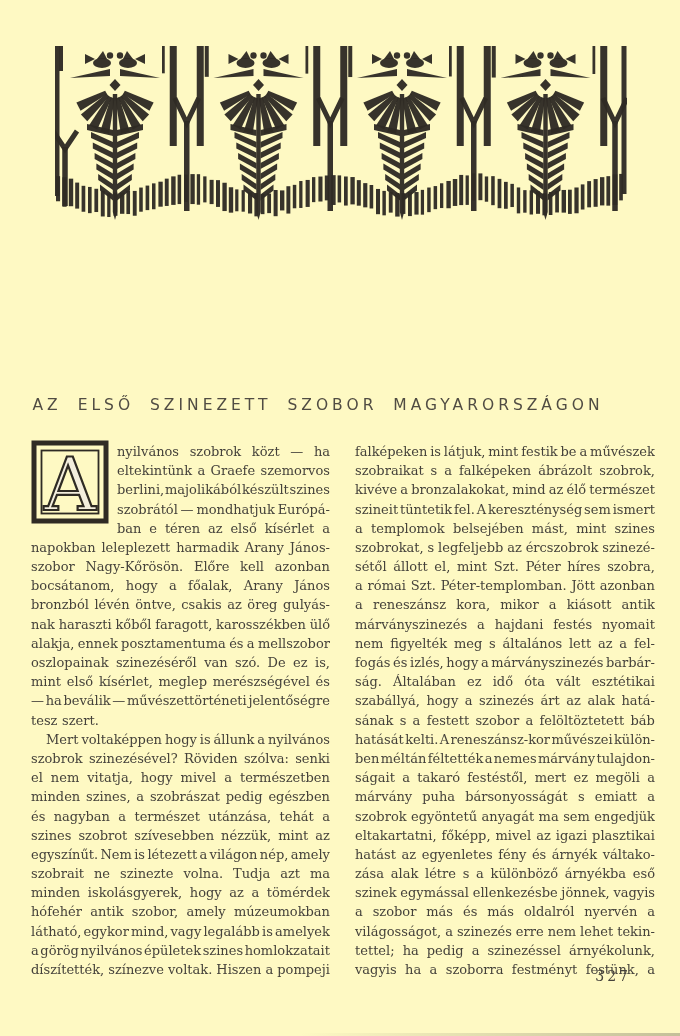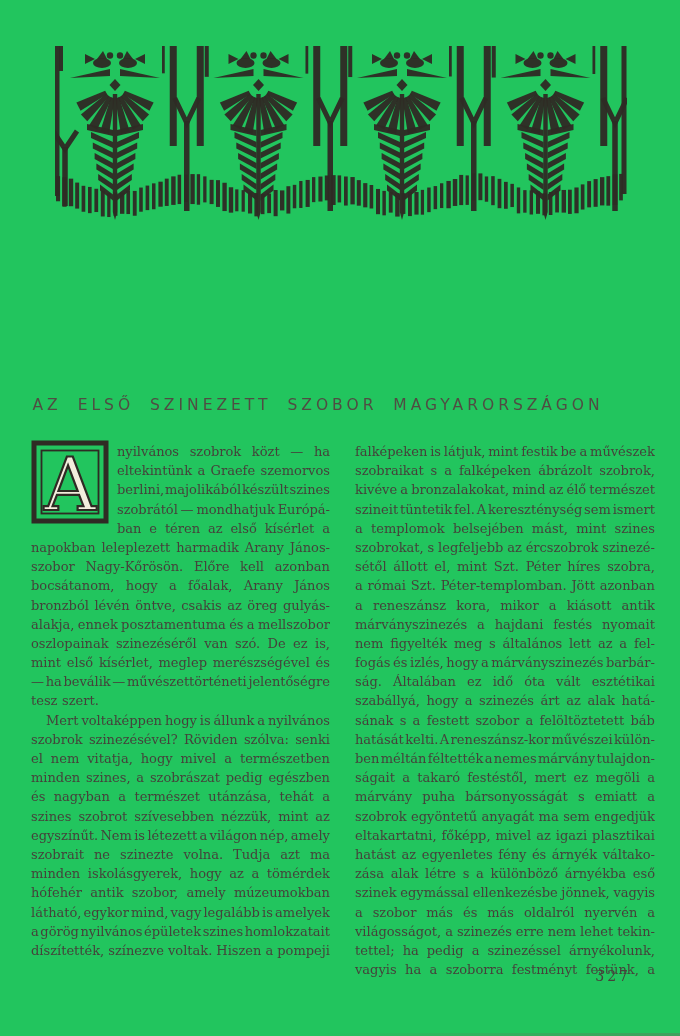--- a/index.html
+++ b/index.html
@@ -1,19 +1,19 @@
 <!DOCTYPE html>
 <html><head>
 <meta charset="utf-8">
 <style>
   html,body{margin:0;padding:0;}
   .page{
     position:relative;
     width:680px;height:1036px;
-    background:#22c55e;
+    background:#fef9c3;
     overflow:hidden;
     font-family:"DejaVu Serif","Liberation Serif",serif;
     color:#45423b;
   }
   
   .ornament{
     position:absolute;left:55px;top:46px;width:572px;height:180px;
   }
   
   .title{
@@ -23,21 +23,21 @@
     font-size:15.5px;font-weight:400;
     letter-spacing:4px;word-spacing:7px;
     color:#504c43;
   }
   
   .col{position:absolute;top:442px;font-size:13px;line-height:19.2px;}
   .col-left{left:31px;width:299px;}
   .col-right{left:355px;width:300px;}
   .line{
     display:flex;justify-content:space-between;
-    height:19.2px;align-items:flex-start;white-space:nowrap;
+    height:19.2px;align-items:flex-end;white-space:nowrap;
   }
   .line.cap{margin-left:86px;}
   .line.para{padding-left:15px;}
   .line.end{justify-content:flex-start;gap:.35em;}
   
   .dropcap{
     position:absolute;left:0;top:-2px;width:78px;height:84px;
   }
   
   .pageno{
@@ -381,20 +381,28 @@
         <div class="line">
           <span>bronzból</span>
           <span>lévén</span>
           <span>öntve,</span>
           <span>csakis</span>
           <span>az</span>
           <span>öreg</span>
           <span>gulyás-</span>
         </div>
         <div class="line">
+          <span>nak</span>
+          <span>haraszti</span>
+          <span>kőből</span>
+          <span>faragott,</span>
+          <span>karosszékben</span>
+          <span>ülő</span>
+        </div>
+        <div class="line">
           <span>alakja,</span>
           <span>ennek</span>
           <span>posztamentuma</span>
           <span>és</span>
           <span>a</span>
           <span>mellszobor</span>
         </div>
         <div class="line">
           <span>oszlopainak</span>
           <span>szinezéséről</span>

